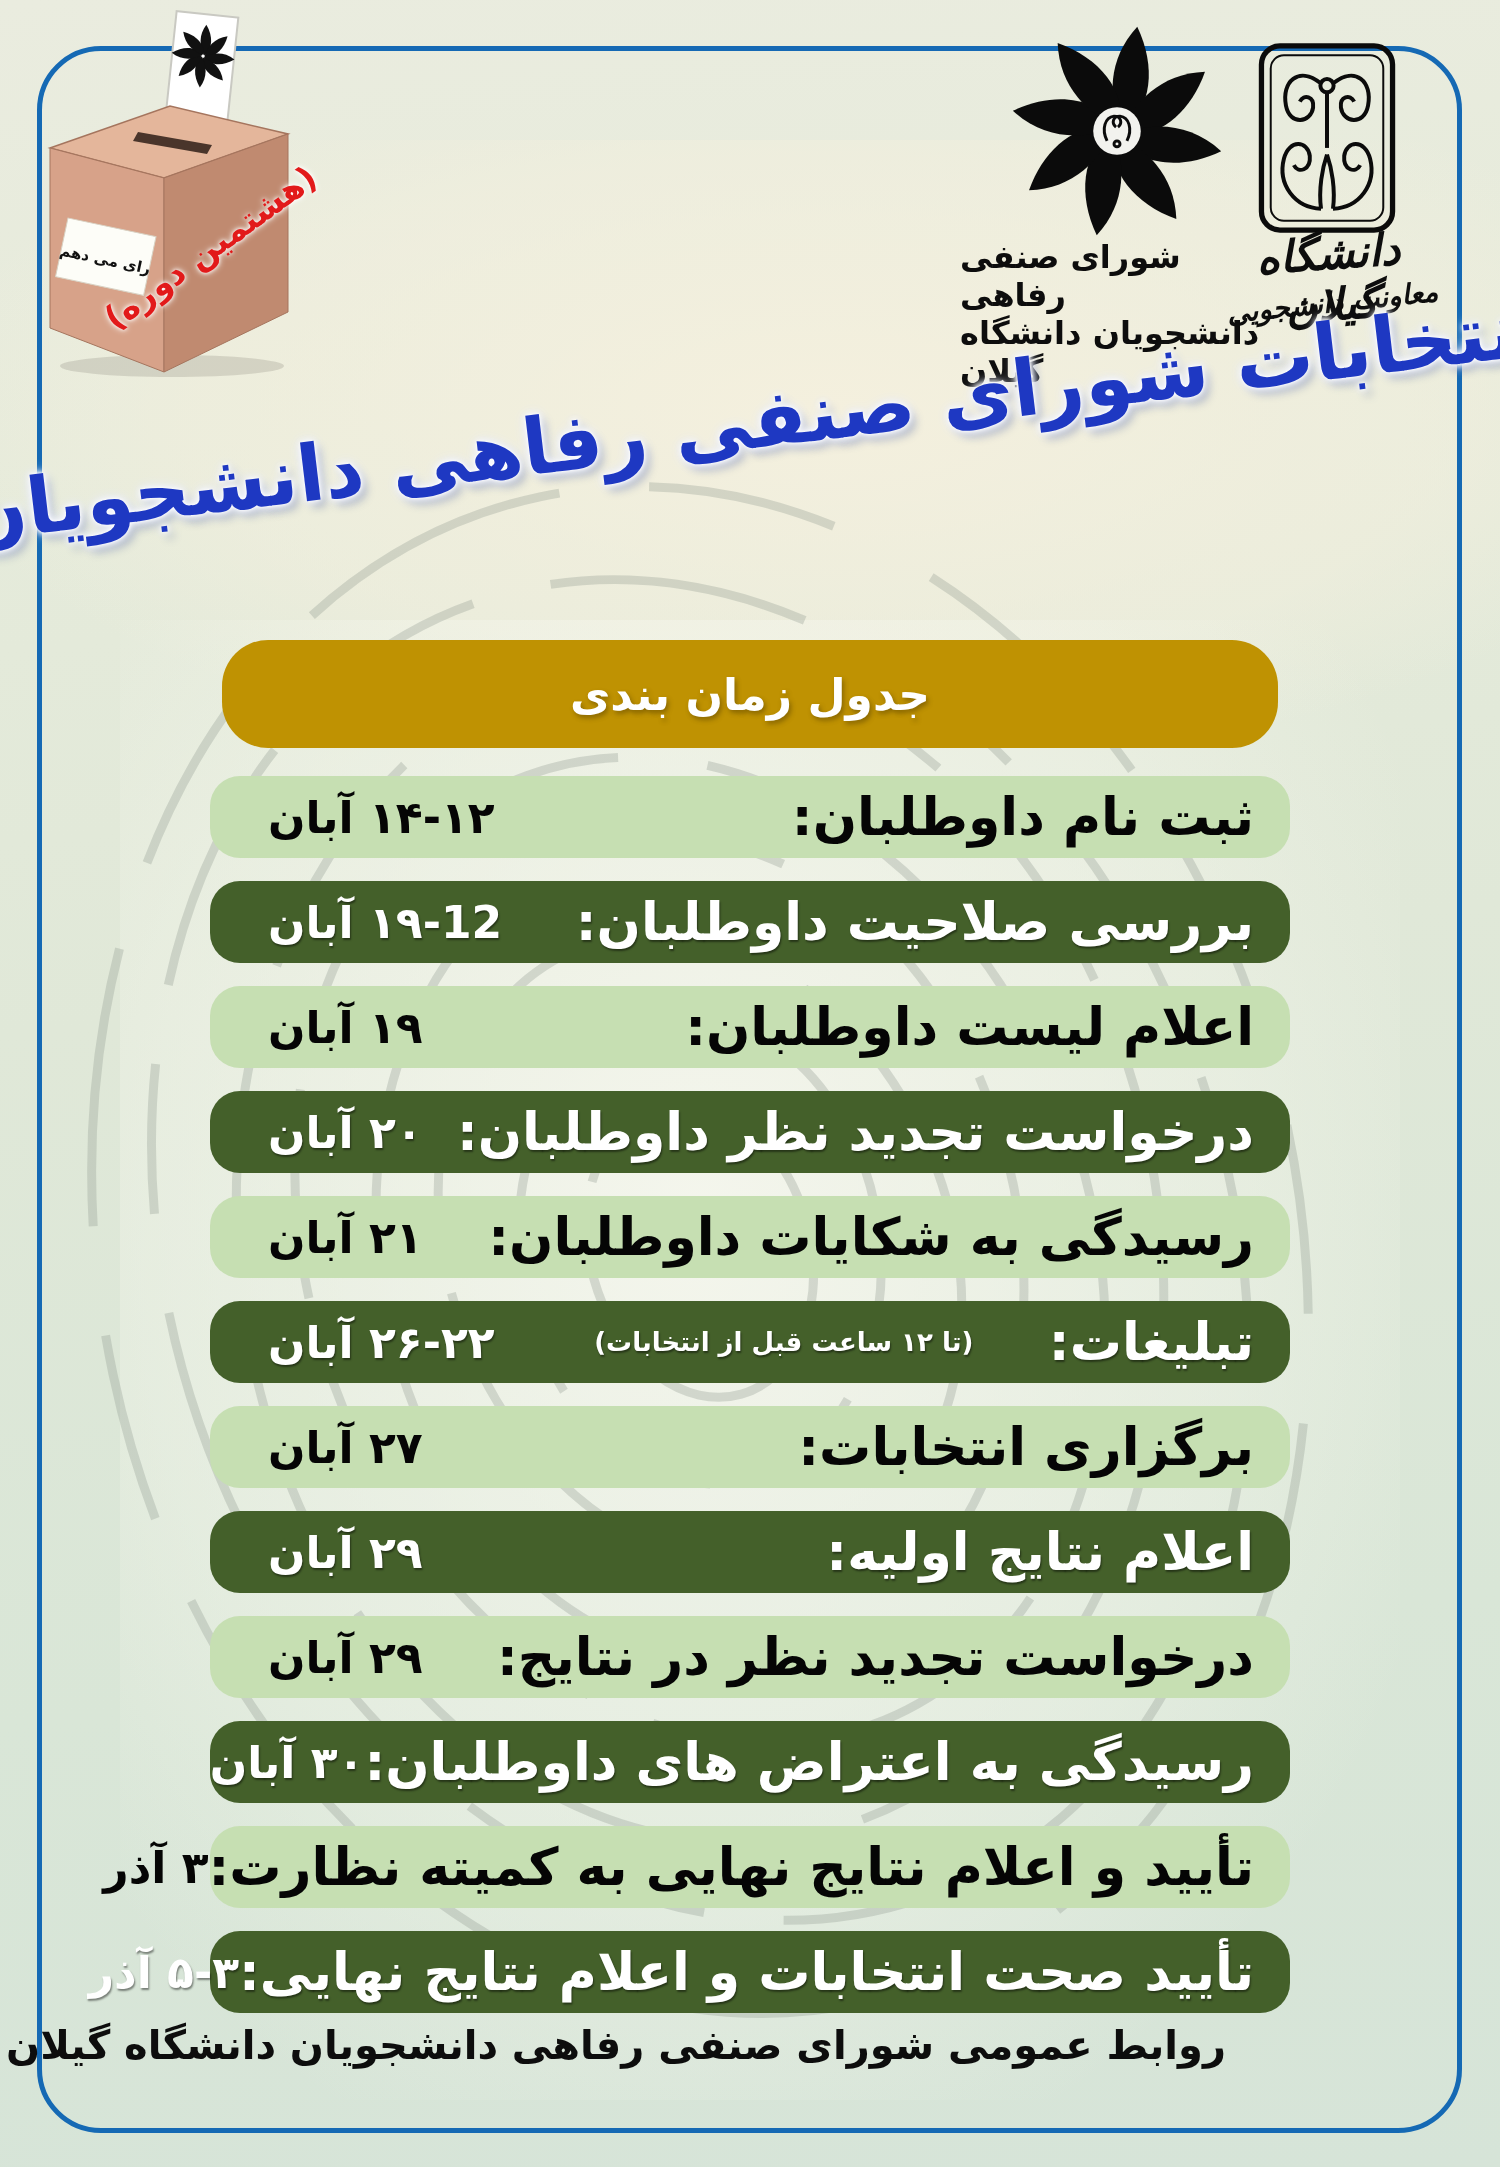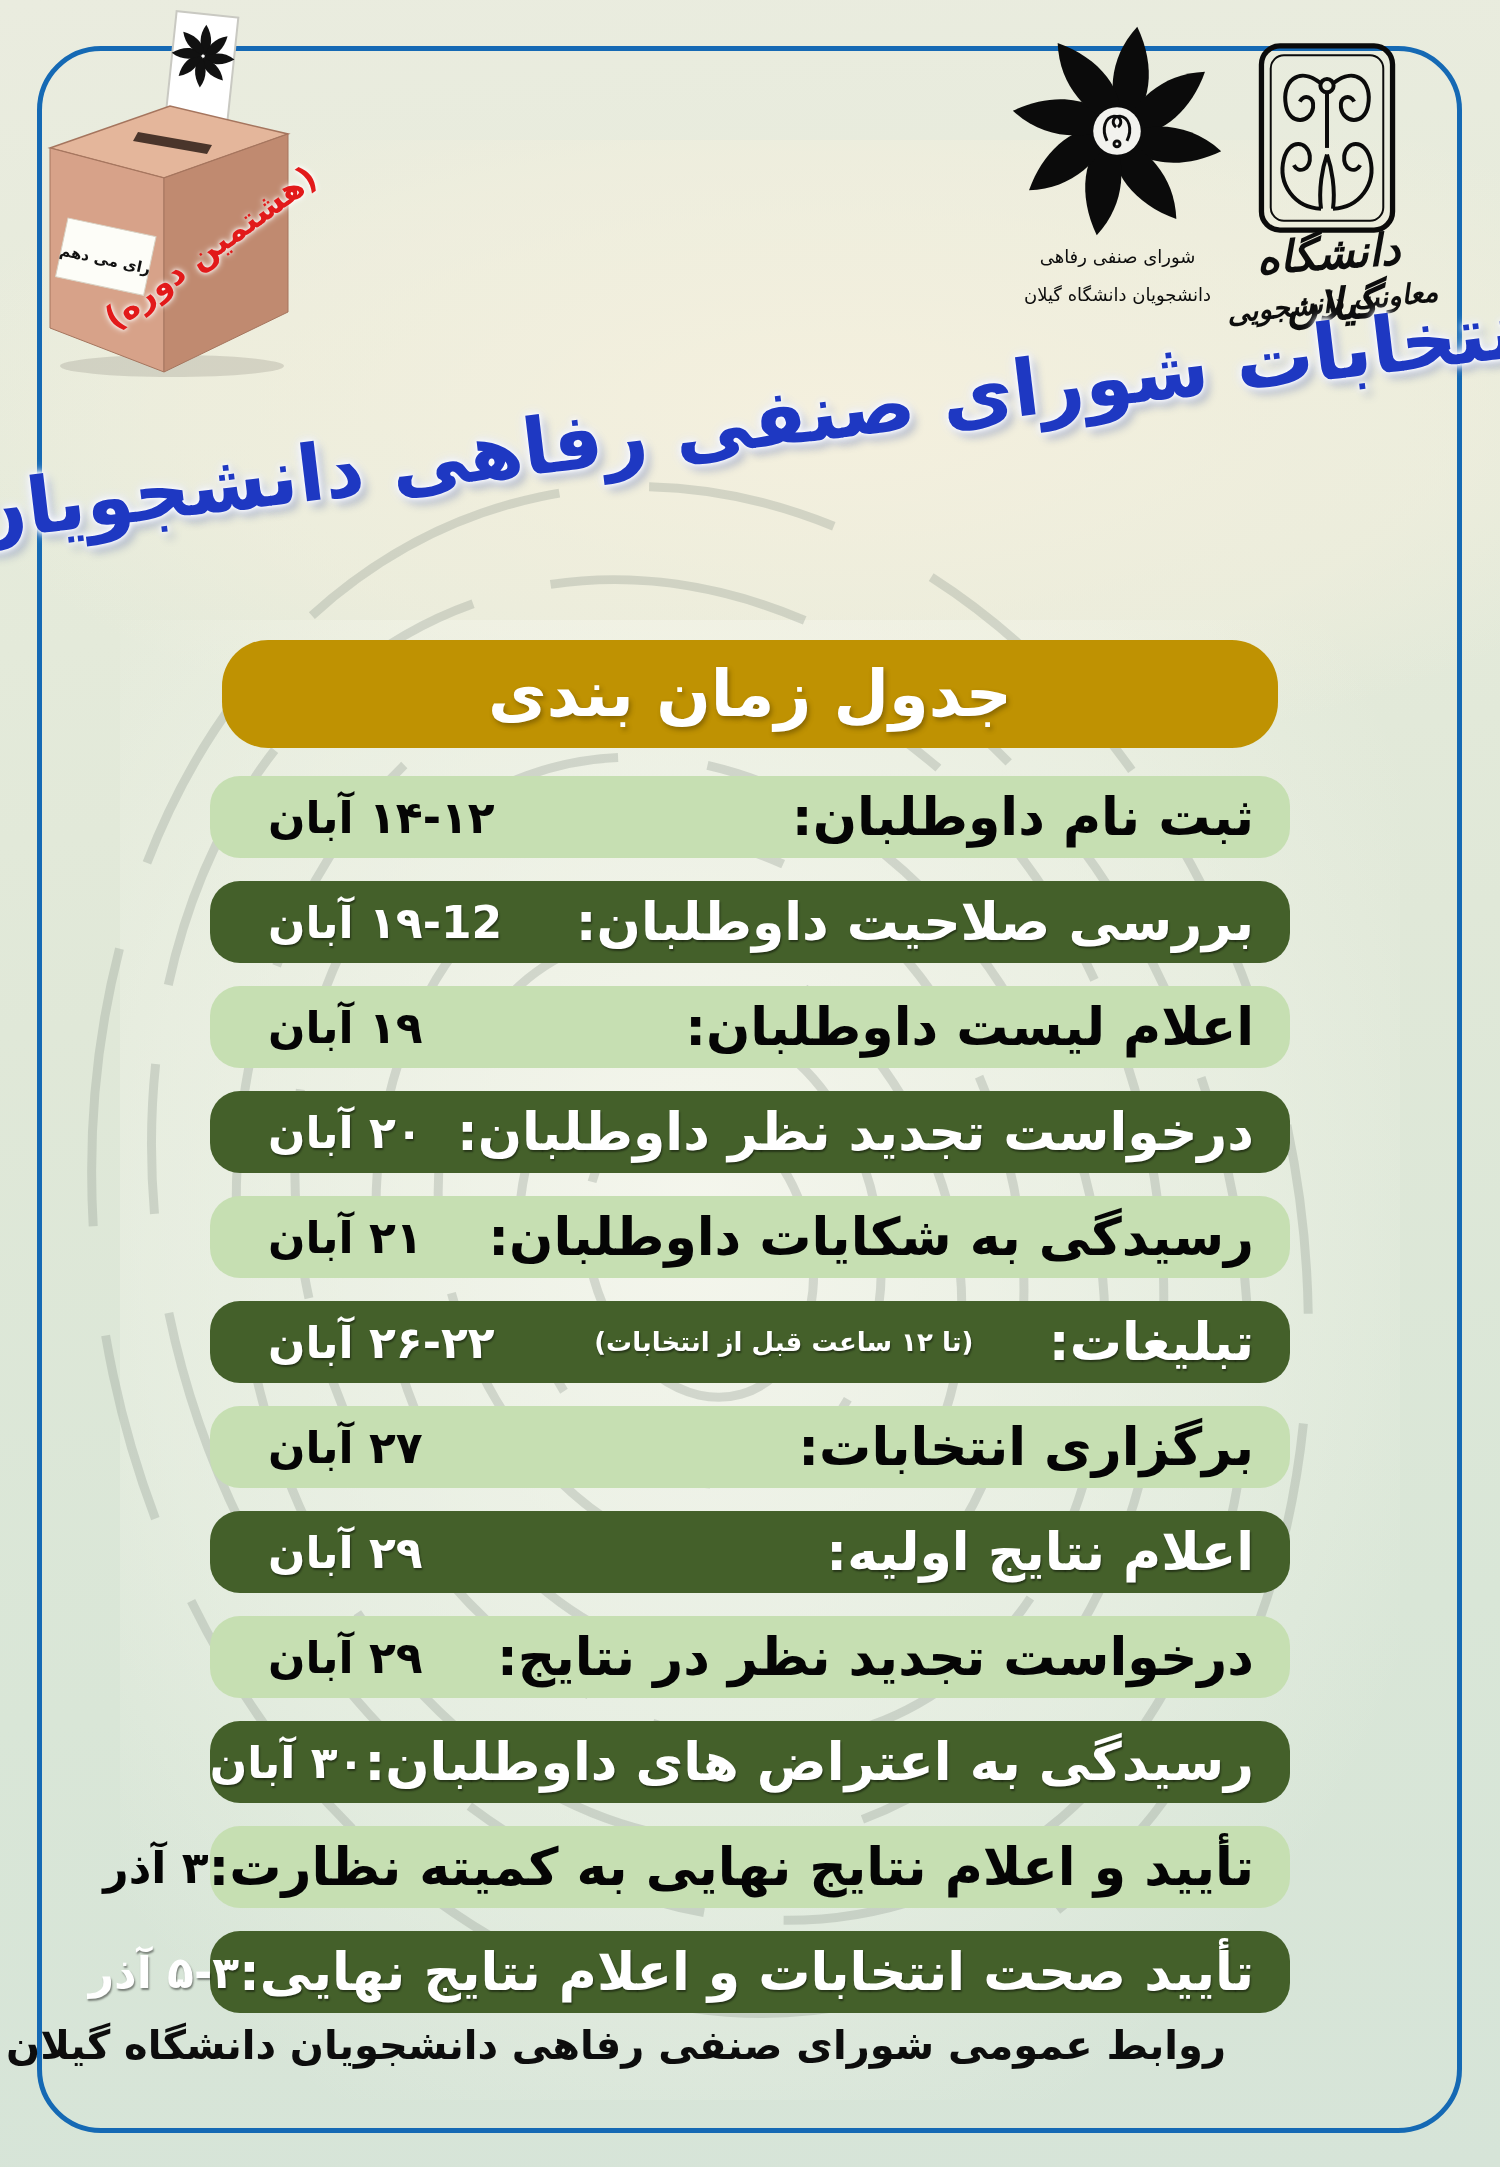--- a/index.html
+++ b/index.html
@@ -24,22 +24,22 @@
   }
   svg.fingerprint{position:absolute;left:40px;top:430px;pointer-events:none;}
   .frame{
     position:absolute;left:37px;top:46px;width:1415px;height:2077px;
     border:5px solid #1569b4;border-radius:64px;
   }
   .ballot-box{position:absolute;left:42px;top:6px;width:250px;height:372px;}
   
   .council-logo{position:absolute;left:1008px;top:22px;width:218px;height:218px;}
   .council-caption{
-    position:absolute;left:960px;top:238px;width:315px;text-align:center;direction:rtl;
-    font-size:18px;font-weight:normal;color:#0d0d0d;line-height:38px;
+    position:absolute;left:960px;top:238px;width:315px;text-align:left;direction:rtl;
+    font-size:32px;font-weight:bold;color:#0d0d0d;line-height:38px;
   }
   .uni-logo{position:absolute;left:1243px;top:42px;width:168px;height:192px;}
   .uni-name{
     position:absolute;left:1205px;top:228px;width:250px;text-align:center;direction:rtl;
     font-size:44px;font-weight:bold;font-style:italic;color:#0d0d0d;transform:rotate(-4deg);
   }
   .uni-deputy{
     position:absolute;left:1215px;top:286px;width:235px;text-align:center;direction:rtl;
     font-size:28px;font-weight:bold;font-style:italic;color:#0d0d0d;transform:rotate(-6deg);
   }
@@ -56,21 +56,21 @@
     font-size:33px;font-weight:bold;color:#e21a1a;white-space:nowrap;
     transform:rotate(-36deg);
     text-shadow:0 0 4px #fff,0 0 7px #fff;
   }
   
   .heading-bar{
     position:absolute;left:222px;top:640px;width:1056px;height:108px;border-radius:46px;
     background:#bf9202;display:flex;align-items:center;justify-content:center;
   }
   .heading-bar .heading-text{
-    font-size:64px;font-weight:bold;color:#fff;direction:rtl;
+    font-size:44px;font-weight:bold;color:#fff;direction:rtl;
     text-shadow:2px 3px 5px rgba(70,50,0,.45);
   }
   
   .rows{position:absolute;left:210px;top:776px;width:1080px;}
   .row{
     height:82px;margin-bottom:23px;border-radius:30px;
     display:flex;align-items:center;justify-content:space-between;direction:rtl;
     padding:0 36px 0 58px;box-sizing:border-box;
   }
   .row.light{background:#c6dfb2;color:#050505;}

